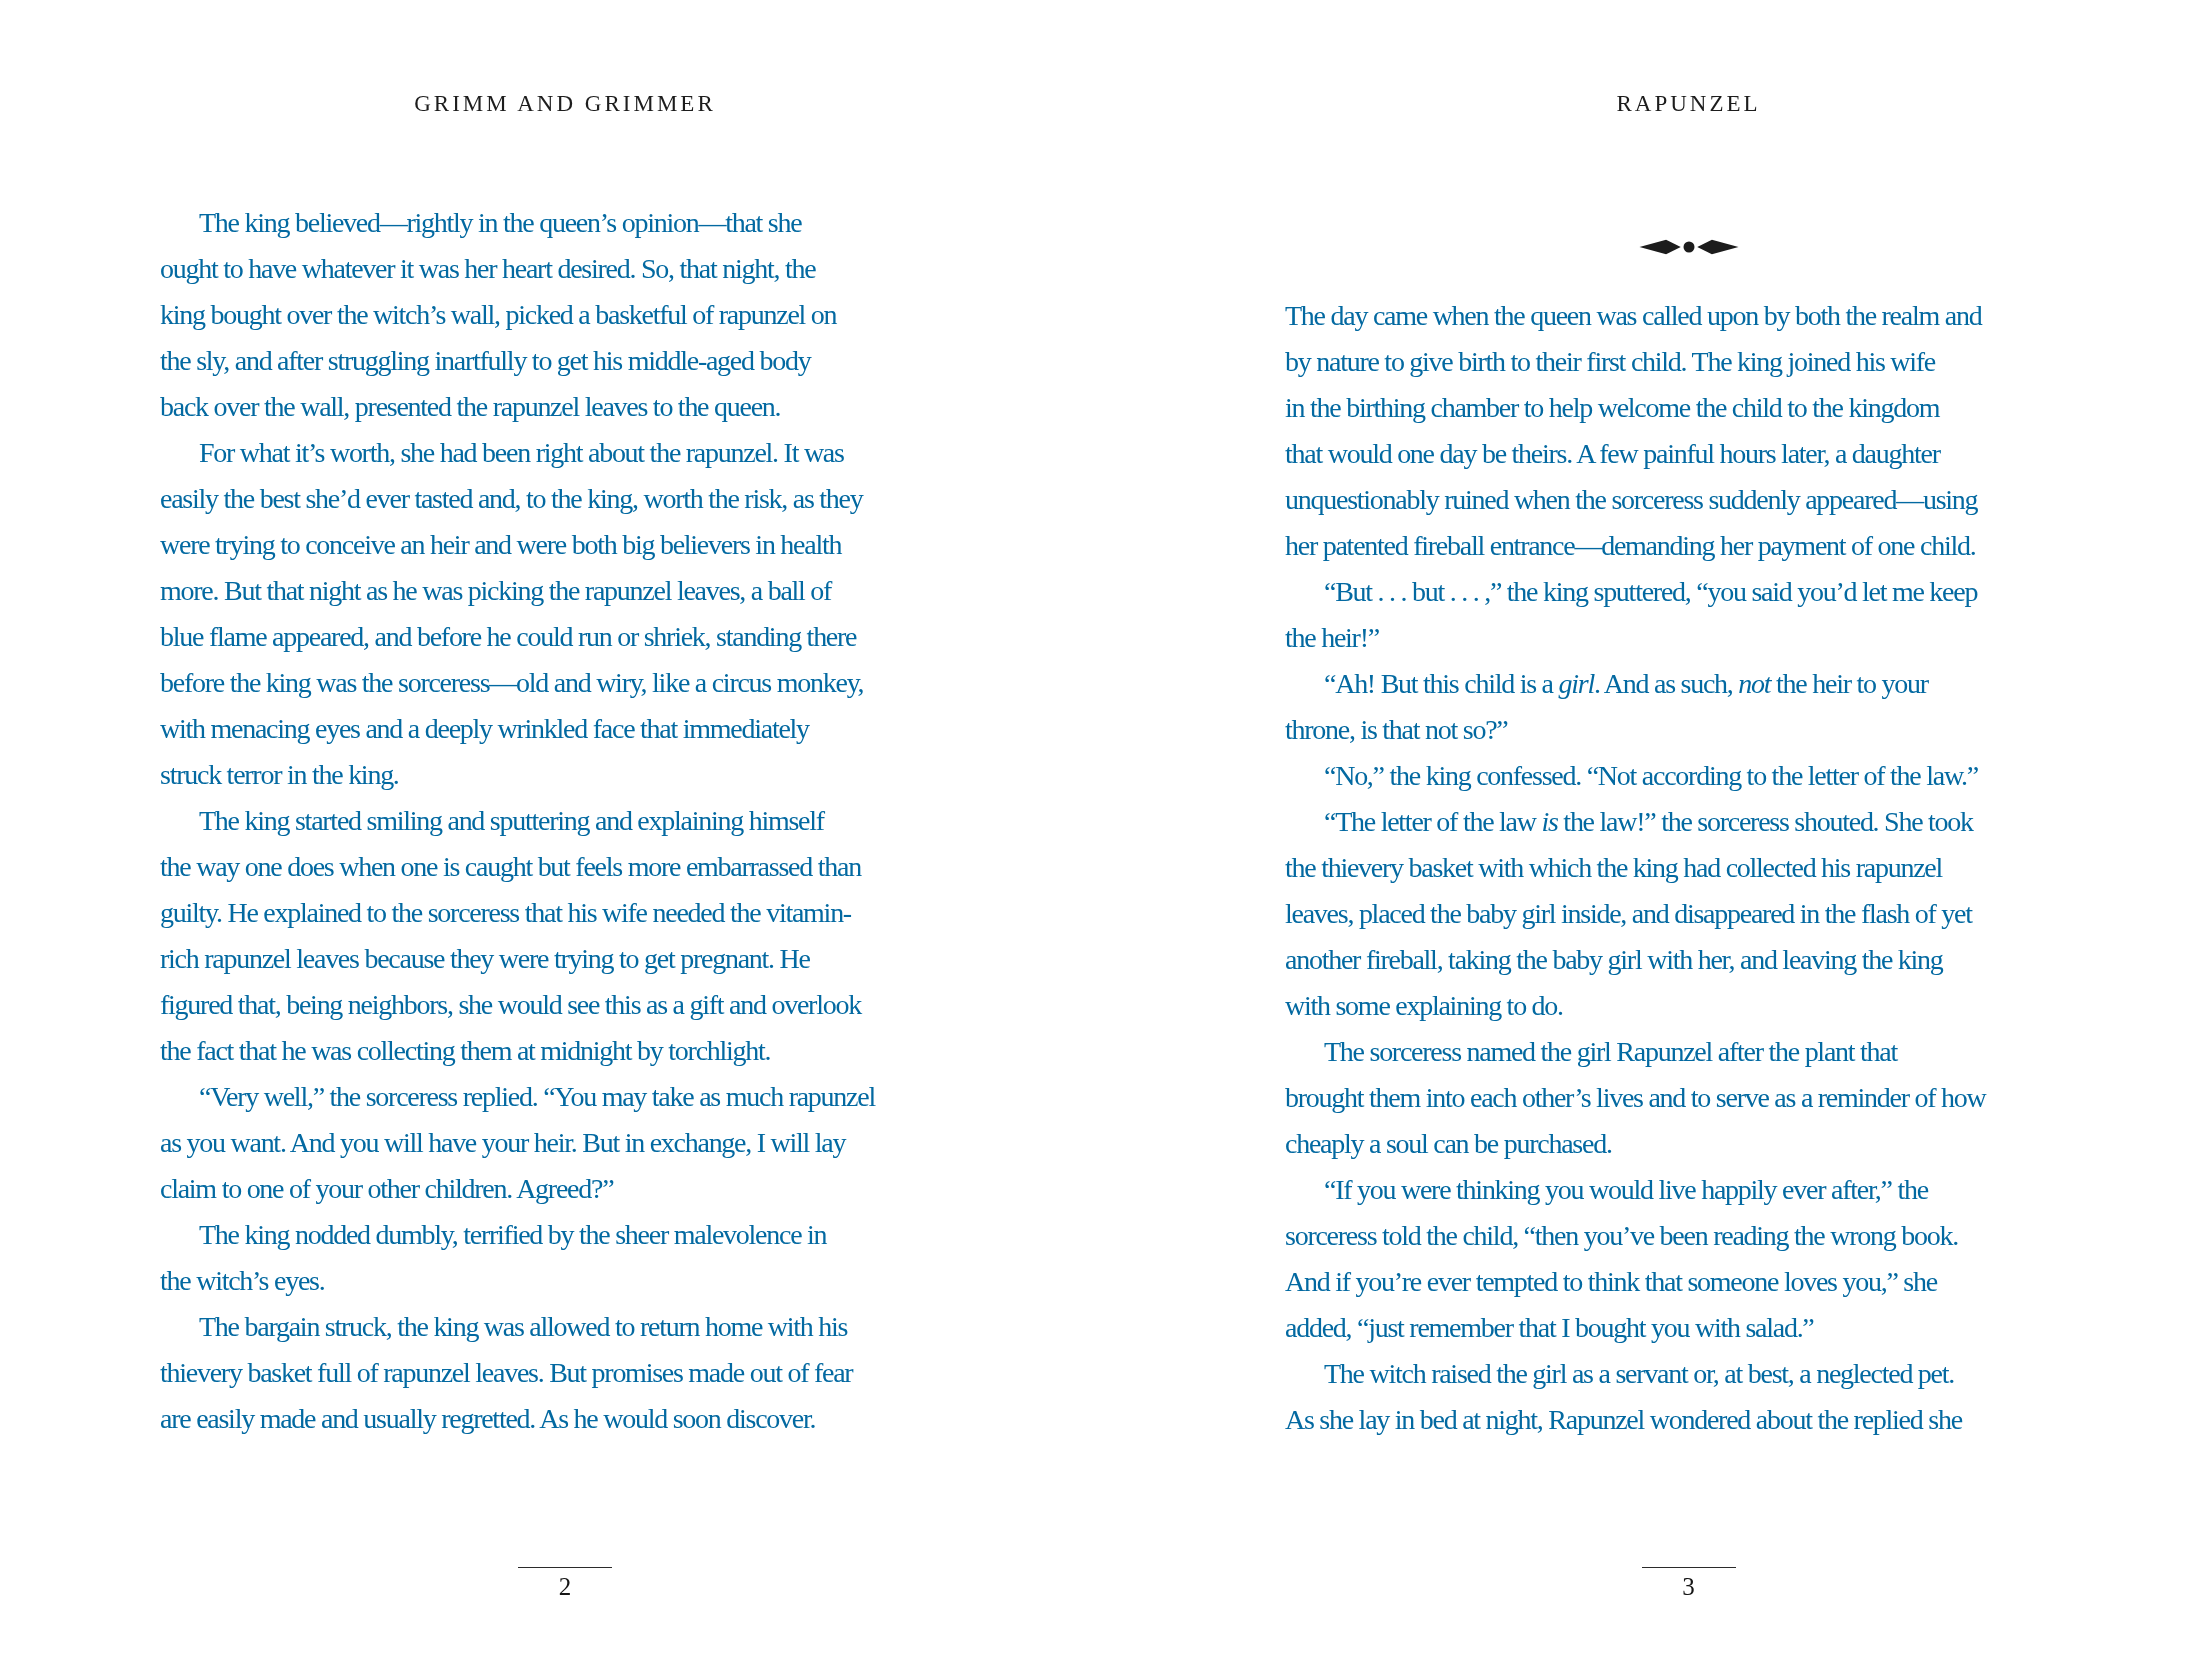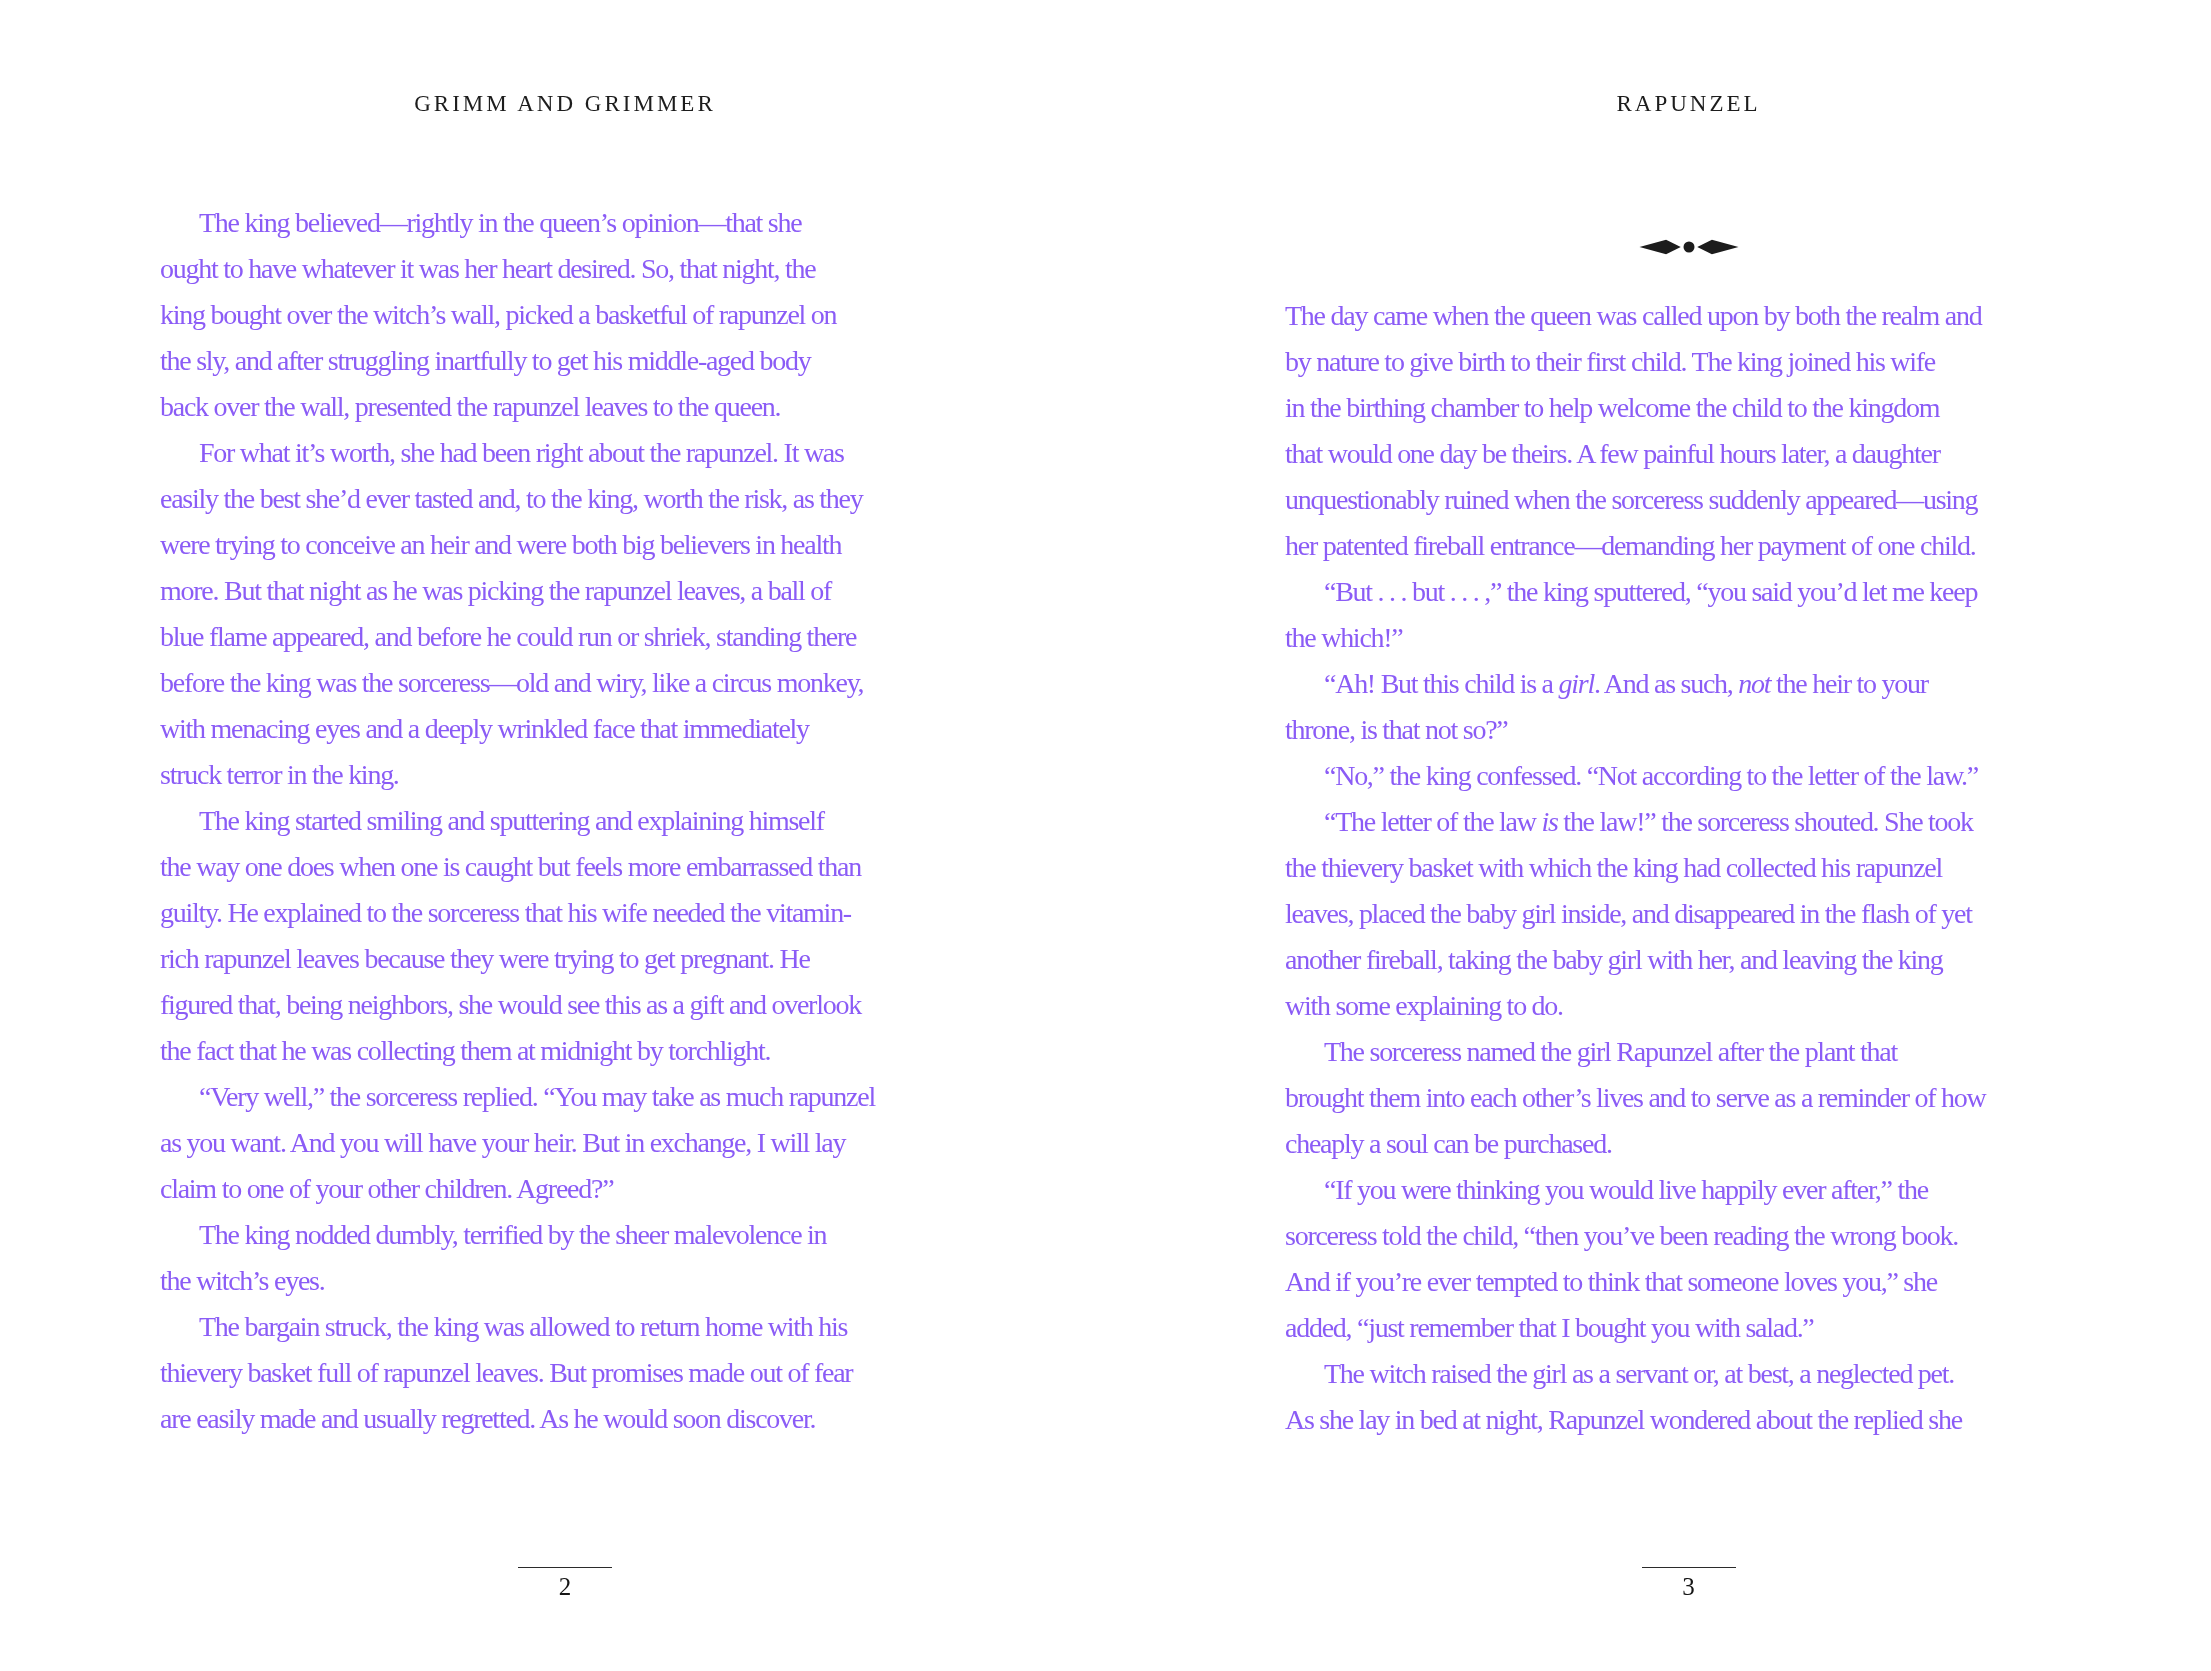--- a/index.html
+++ b/index.html
@@ -53,21 +53,21 @@
   }
   .page-left  .body-text { top: 188px; }
   .page-right .body-text { top: 281px; }
 
   .line {
     height: 46px;
     line-height: 46px;
     font-size: 28px;
     letter-spacing: -0.045em;
     white-space: nowrap;
-    color: #8b5cf6;
+    color: #0369a1;
   }
   .line.indent { padding-left: 39px; }
   .line em { font-style: italic; }
 
   .folio {
     position: absolute;
     top: 1555px;
     left: 0;
     width: 100%;
     text-align: center;
@@ -140,21 +140,21 @@
     </div>
 
     <div class="body-text" id="right-body">
         <div class="line"><span>The day came when the queen was called upon by both the realm and</span></div>
         <div class="line"><span>by nature to give birth to their first child. The king joined his wife</span></div>
         <div class="line"><span>in the birthing chamber to help welcome the child to the kingdom</span></div>
         <div class="line"><span>that would one day be theirs. A few painful hours later, a daughter</span></div>
         <div class="line"><span>unquestionably ruined when the sorceress suddenly appeared—using</span></div>
         <div class="line"><span>her patented fireball entrance—demanding her payment of one child.</span></div>
         <div class="line indent"><span>“But . . . but . . . ,” the king sputtered, “you said you’d let me keep</span></div>
-        <div class="line"><span>the which!”</span></div>
+        <div class="line"><span>the heir!”</span></div>
         <div class="line indent"><span>“Ah! But this child is a </span><em>girl</em><span>. And as such, </span><em>not</em><span> the heir to your</span></div>
         <div class="line"><span>throne, is that not so?”</span></div>
         <div class="line indent"><span>“No,” the king confessed. “Not according to the letter of the law.”</span></div>
         <div class="line indent"><span>“The letter of the law </span><em>is</em><span> the law!” the sorceress shouted. She took</span></div>
         <div class="line"><span>the thievery basket with which the king had collected his rapunzel</span></div>
         <div class="line"><span>leaves, placed the baby girl inside, and disappeared in the flash of yet</span></div>
         <div class="line"><span>another fireball, taking the baby girl with her, and leaving the king</span></div>
         <div class="line"><span>with some explaining to do.</span></div>
         <div class="line indent"><span>The sorceress named the girl Rapunzel after the plant that</span></div>
         <div class="line"><span>brought them into each other’s lives and to serve as a reminder of how</span></div>

